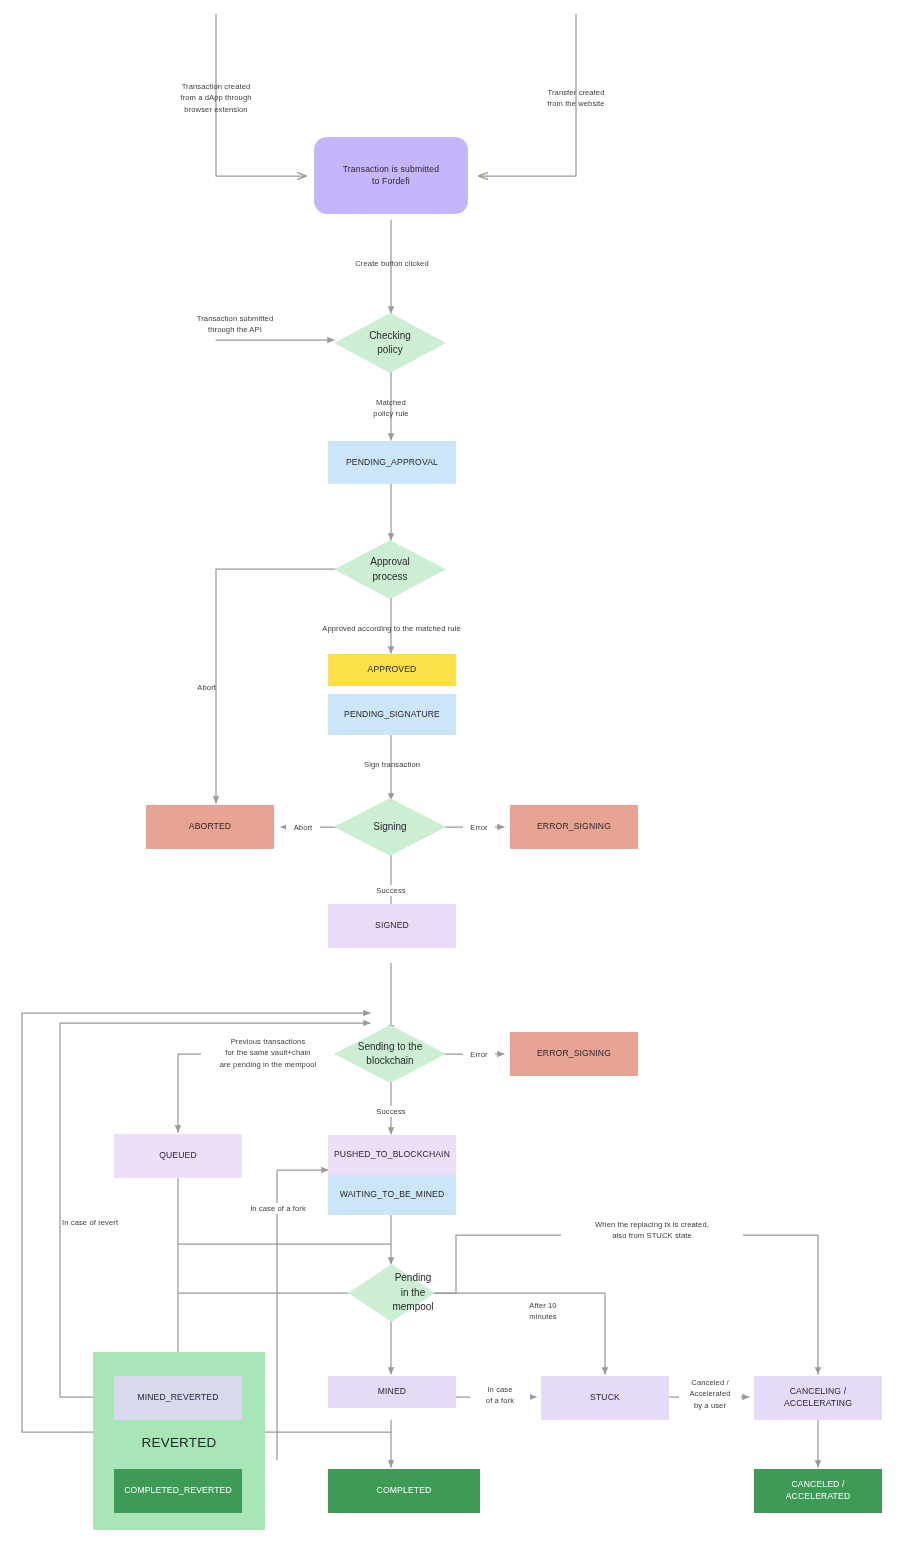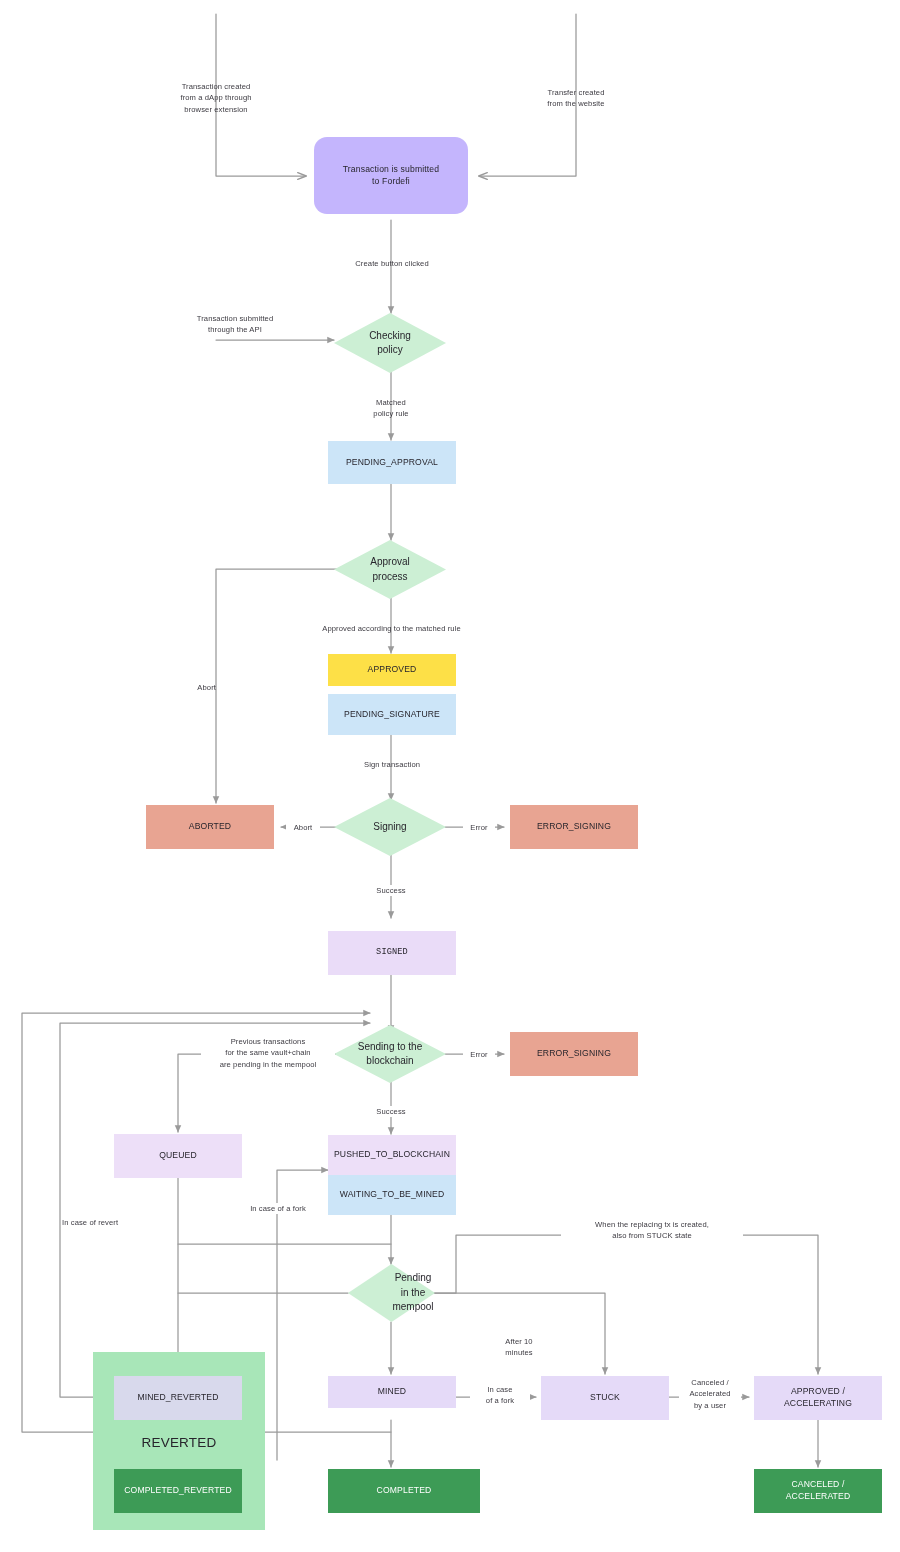--- a/index.html
+++ b/index.html
@@ -189,21 +189,21 @@
 
   <div class="diamond-wrap" style="left:334px; top:798px; width:112px; height:58px;">
     <svg class="diamond-shape" viewBox="0 0 112 58">
       <polygon points="56,0 112,29 56,58 0,29" fill="#CCEFD4"></polygon>
     </svg>
     <div class="diamond-label">Signing</div>
   </div>
 
   <div class="node rect" style="left:510px; top:805px; width:128px; height:44px; background:#E8A492;">ERROR_SIGNING</div>
 
-  <div class="node rect" style="left:328px; top:931px; width:128px; height:44px; background:#EADCF8;font-family:Liberation Mono, monospace;">SIGNED</div>
+  <div class="node rect" style="left:328px; top:904px; width:128px; height:44px; background:#EADCF8;">SIGNED</div>
 
   <div class="diamond-wrap" style="left:334px; top:1025px; width:112px; height:58px;">
     <svg class="diamond-shape" viewBox="0 0 112 58">
       <polygon points="56,0 112,29 56,58 0,29" fill="#CCEFD4"></polygon>
     </svg>
     <div class="diamond-label" style="white-space:pre-line;">Sending to the
 blockchain</div>
   </div>
 
   <div class="node rect" style="left:510px; top:1032px; width:128px; height:44px; background:#E8A492;">ERROR_SIGNING</div>
@@ -220,21 +220,21 @@
     <div class="diamond-label" style="white-space:pre-line; font-size:10px;margin-left:43px;">Pending in the
 mempool</div>
   </div>
 
   <div class="node rect" style="left:114px; top:1376px; width:128px; height:44px; background:#D8D9EC;">MINED_REVERTED</div>
 
   <div class="node rect" style="left:328px; top:1376px; width:128px; height:32px; background:#E5DAF8;">MINED</div>
 
   <div class="node rect" style="left:541px; top:1376px; width:128px; height:44px; background:#E5DAF8;">STUCK</div>
 
-  <div class="node rect" style="left:754px; top:1376px; width:128px; height:44px; background:#E5DAF8; white-space:pre-line;">APPROVED /
+  <div class="node rect" style="left:754px; top:1376px; width:128px; height:44px; background:#E5DAF8; white-space:pre-line;">CANCELING /
 ACCELERATING</div>
 
   <div class="node rect light-text" style="left:114px; top:1469px; width:128px; height:44px; background:#3D9B56;">COMPLETED_REVERTED</div>
 
   <div class="node rect light-text" style="left:328px; top:1469px; width:152px; height:44px; background:#3D9B56;">COMPLETED</div>
 
   <div class="node rect light-text" style="left:754px; top:1469px; width:128px; height:44px; background:#3D9B56; white-space:pre-line;">CANCELED /
 ACCELERATED</div>
 
   <div class="edge-label" style="left:152px; top:81px; width:128px;">Transaction created
@@ -272,21 +272,21 @@
 
   <div class="edge-label" style="left:360px; top:1106px; width:62px; background:#ffffff;">Success</div>
 
   <div class="edge-label" style="left:240px; top:1203px; width:76px; background:#ffffff;">In case of a fork</div>
 
   <div class="edge-label" style="left:62px; top:1217px; width:64px; text-align:left;">In case of revert</div>
 
   <div class="edge-label" style="left:561px; top:1219px; width:182px; background:#ffffff;">When the replacing tx is created,
 also from STUCK state</div>
 
-  <div class="edge-label" style="left:488px; top:1300px; width:62px;margin-top:36px;">After 10
+  <div class="edge-label" style="left:512px; top:1300px; width:62px;">After 10
 minutes</div>
 
   <div class="edge-label" style="left:470px; top:1384px; width:60px; background:#ffffff;">In case
 of a fork</div>
 
   <div class="edge-label" style="left:679px; top:1377px; width:62px; background:#ffffff;">Canceled /
 Accelerated
 by a user</div>
 
 </div>

